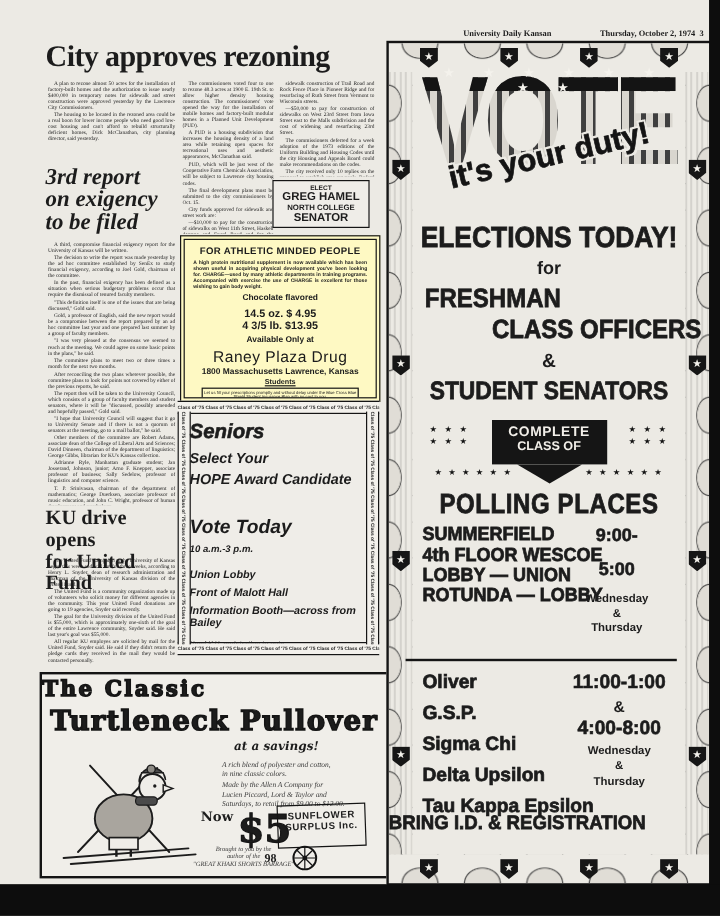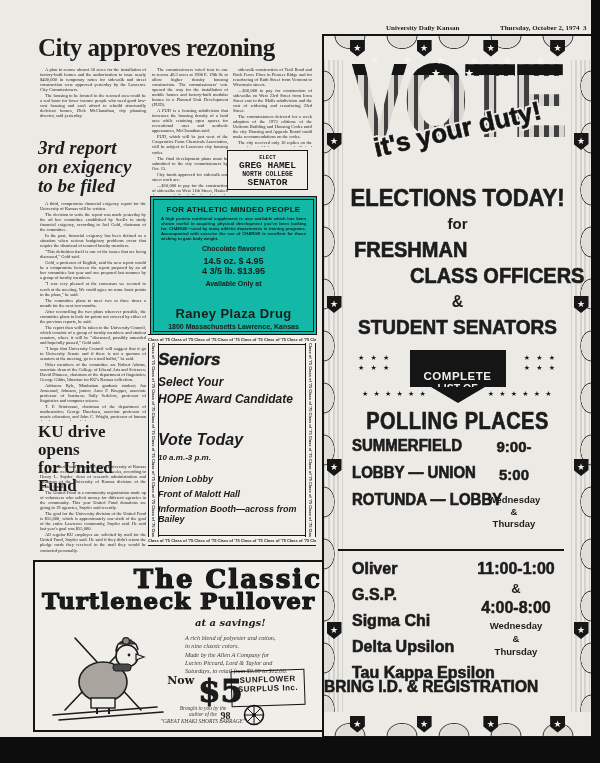--- a/index.html
+++ b/index.html
@@ -24,37 +24,37 @@
   .col1{left:40px;top:67px;width:106px;height:70px;}
   .col2{left:152px;top:67px;width:76px;height:128px;}
   .col3{left:233px;top:67px;width:79px;height:80px;}
   .exi-head{left:38px;top:138px;width:110px;margin:0;font-size:19px;line-height:1.0;font-weight:bold;font-style:italic;}
   .exi-body{left:40px;top:201px;width:106px;height:220px;}
   .kud-head{left:38px;top:423px;width:112px;margin:0;font-size:17px;line-height:1.05;font-weight:bold;}
   .kud-body{left:40px;top:464px;width:106px;height:94px;}
 
   
   .elect-box{left:227px;top:150px;width:79px;height:38px;border:1.5px solid #151515;background:#efede8;
-             text-align:center;font-family:Liberation Mono, monospace;}
+             text-align:center;font-family:Liberation Sans, sans-serif;}
   .eb1{font-size:5.5px;font-weight:bold;margin-top:3px;}
   .eb2{font-size:9.5px;font-weight:bold;line-height:1.05;}
   .eb3{font-size:6.5px;font-weight:bold;line-height:1.1;}
   .eb4{font-size:9.5px;font-weight:bold;line-height:1.05;}
 
   
-  .ath{left:150px;top:196px;width:165px;height:137px;border:1px solid #151515;background:#14b8a6;}
+  .ath{left:150px;top:196px;width:165px;height:137px;border:1px solid #151515;background:#fef9c3;}
   .ath-in{position:absolute;inset:2px;border:1px solid #151515;text-align:center;
           font-family:"Liberation Sans",sans-serif;overflow:hidden;}
   .ath-title{font-size:8px;font-weight:bold;margin-top:5px;letter-spacing:0.3px;}
   .ath-body{font-size:4.2px;line-height:1.2;text-align:justify;padding:2px 7px 0 7px;font-weight:bold;}
   .ath-flavor{font-size:7px;font-weight:bold;margin-top:4px;}
   .ath-p1{font-size:9px;font-weight:bold;margin-top:4px;}
   .ath-p2{font-size:9px;font-weight:bold;}
   .ath-av{font-size:7px;font-weight:bold;margin-top:4px;}
-  .ath-store{font-size:13px;font-weight:bold;margin-top:19px;letter-spacing:0.4px;}
+  .ath-store{font-size:13px;font-weight:normal;margin-top:3px;letter-spacing:0.4px;}
   .ath-addr{font-size:7px;font-weight:bold;margin-top:2px;}
   .ath-stu{font-size:6px;font-weight:bold;margin-top:2px;text-decoration:underline;}
   .ath-note{font-size:3.5px;line-height:1.15;border:0.7px solid #151515;margin:1px 14px 0 14px;padding:1px;}
 
   
   .film{left:148px;top:334px;width:168px;height:212px;background:#efede8;}
   .strip{position:absolute;background:#f3f1ec;color:#242424;font-family:"Liberation Sans",sans-serif;
          font-size:4px;font-weight:bold;overflow:hidden;white-space:nowrap;}
   .strip.h{left:0;right:0;height:9px;line-height:9px;border-top:1.4px solid #151515;border-bottom:1.4px solid #151515;}
   .strip.top{top:0;} .strip.bot{bottom:0;}
@@ -68,22 +68,22 @@
   .sen-vt{font-size:16px;margin-top:25px;}
   .sen-h{font-size:8px;margin-top:4px;}
   .sen-l1{font-size:9px;margin-top:12px;}
   .sen-l2{font-size:9px;margin-top:5px;}
   .sen-l3{font-size:9px;margin-top:5px;}
   .sen-n{font-size:5.6px;margin-top:2px;}
   .sen-n.first{margin-top:10px;}
 
   
   .turtle{left:33px;top:560px;width:287px;height:168px;border:2px solid #141414;background:#f0eee9;overflow:hidden;}
-  .tt1{left:0;right:0;top:2px;text-align:right;font-family:"DejaVu Serif",serif;font-weight:bold;
-       font-size:26px;letter-spacing:2px;-webkit-text-stroke:1.2px #141414;}
+  .tt1{left:0;right:0;top:2px;text-align:left;font-family:"DejaVu Serif",serif;font-weight:bold;
+       font-size:18px;letter-spacing:2px;-webkit-text-stroke:1.2px #141414;}
   .tt2{left:0;right:0;top:25px;text-align:center;font-family:"DejaVu Serif",serif;font-weight:bold;
        font-size:23px;letter-spacing:1px;-webkit-text-stroke:1.2px #141414;}
   .ttag{left:160px;top:55px;font-style:italic;font-size:10px;font-weight:bold;font-family:"DejaVu Serif",serif;}
   .tdesc1{left:150px;top:72px;width:120px;font-style:italic;font-size:6.2px;line-height:1.25;color:#3a3a3a;}
   .tdesc2{left:150px;top:89px;width:125px;font-style:italic;font-size:6.2px;line-height:1.25;color:#3a3a3a;}
   .tnow{left:115px;top:110px;width:110px;text-align:center;}
   .tnow-w{font-size:11px;font-weight:bold;font-family:"DejaVu Serif",serif;vertical-align:18px;}
   .tnow-p{font-size:32px;font-weight:bold;font-family:"DejaVu Serif",serif;-webkit-text-stroke:1px #141414;}
   .tnow-c{font-size:10px;font-weight:bold;vertical-align:16px;padding-left:41px;}
   .tbrought{left:103px;top:143px;width:130px;text-align:center;font-style:italic;font-size:5.4px;line-height:1.2;color:#3a3a3a;}
@@ -135,28 +135,28 @@
   .forw{left:0;right:0;top:179px;text-align:center;font-size:15px;font-weight:bold;}
   .freshman{left:30px;top:202px;font-size:20px;transform:scaleY(1.1);}
   .classoff{left:86px;top:228px;font-size:20px;transform:scaleY(1.1);}
   .amp1{left:0;right:0;top:257px;text-align:center;font-size:16px;font-weight:bold;}
   .senators{left:0;right:0;top:280px;text-align:center;font-size:19px;transform:scaleY(1.1);}
   .complete-wrap{left:20px;right:20px;top:314px;height:60px;}
   .cstars{position:absolute;top:3px;font-size:7px;line-height:10px;color:#141414;letter-spacing:2px;}
   .cstars.l{left:14px;} .cstars.r{right:14px;text-align:right;}
   .complete-box{position:absolute;left:50%;transform:translateX(-50%);width:96px;height:37px;background:#151515;
                 color:#f2efe9;text-align:center;}
-  .cb1{font-size:11.5px;font-weight:bold;margin-top:20px;letter-spacing:0.5px;}
+  .cb1{font-size:11.5px;font-weight:bold;margin-top:4px;letter-spacing:0.5px;}
   .cb2{font-size:10.5px;font-weight:bold;}
   .ustars{position:absolute;top:40px;font-size:7px;letter-spacing:1.5px;color:#141414;}
   .ustars.l{left:18px;} .ustars.r{right:18px;}
   .arrow{position:absolute;top:37px;left:50%;transform:translateX(-50%);width:0;height:0;
          border-left:27px solid transparent;border-right:27px solid transparent;border-top:16px solid #151515;}
   .polling{left:0;right:0;top:374px;text-align:center;font-size:20px;transform:scaleY(1.15);letter-spacing:0.5px;}
-  .g1-names{left:28px;top:401px;display:flex;flex-direction:column;gap:10px;font-size:15px;}
+  .g1-names{left:28px;top:401px;display:flex;flex-direction:column;font-size:15px;}
   .g1-names div{transform:scaleY(1.05);}
   .g2-names{left:28px;top:524px;display:flex;flex-direction:column;gap:8px;font-size:16px;}
   .gt{width:84px;text-align:center;display:flex;flex-direction:column;}
   .g1-times{left:148px;top:402px;}
   .g2-times{left:150px;top:524px;}
   .t-big{font-size:15px;font-weight:bold;-webkit-text-stroke:0.5px;}
   .t-big2{font-size:16px;font-weight:bold;-webkit-text-stroke:0.5px;}
   .t-sm{font-size:9.5px;font-weight:bold;}
   .g1-times .t-big{margin-bottom:11px;}
   .g1-times .t-sm{margin-bottom:1px;}
@@ -367,32 +367,33 @@
       <div class="abs freshman heavy">FRESHMAN</div>
       <div class="abs classoff heavy">CLASS OFFICERS</div>
       <div class="abs amp1">&amp;</div>
       <div class="abs senators heavy">STUDENT SENATORS</div>
 
       <div class="abs complete-wrap">
         <div class="cstars l stars pre">★ ★ ★
 ★ ★ ★</div>
         <div class="complete-box">
           <div class="cb1">COMPLETE</div>
-          <div class="cb2">LIST OF</div>
+          <div class="cb2">CLASS OF</div>
         </div>
         <div class="cstars r stars pre">★ ★ ★
 ★ ★ ★</div>
         <div class="ustars l stars">★ ★ ★ ★ ★ ★</div>
         <div class="arrow"></div>
         <div class="ustars r stars">★ ★ ★ ★ ★ ★</div>
       </div>
       <div class="abs polling heavy">POLLING PLACES</div>
 
       <div class="abs g1-names heavy">
         <div>SUMMERFIELD</div>
+        <div>4th FLOOR WESCOE</div>
         <div>LOBBY — UNION</div>
         <div>ROTUNDA — LOBBY</div>
       </div>
       <div class="abs gt g1-times">
         <div class="t-big">9:00-</div>
         <div class="t-big">5:00</div>
         <div class="t-sm">Wednesday</div>
         <div class="t-sm">&amp;</div>
         <div class="t-sm">Thursday</div>
       </div>

